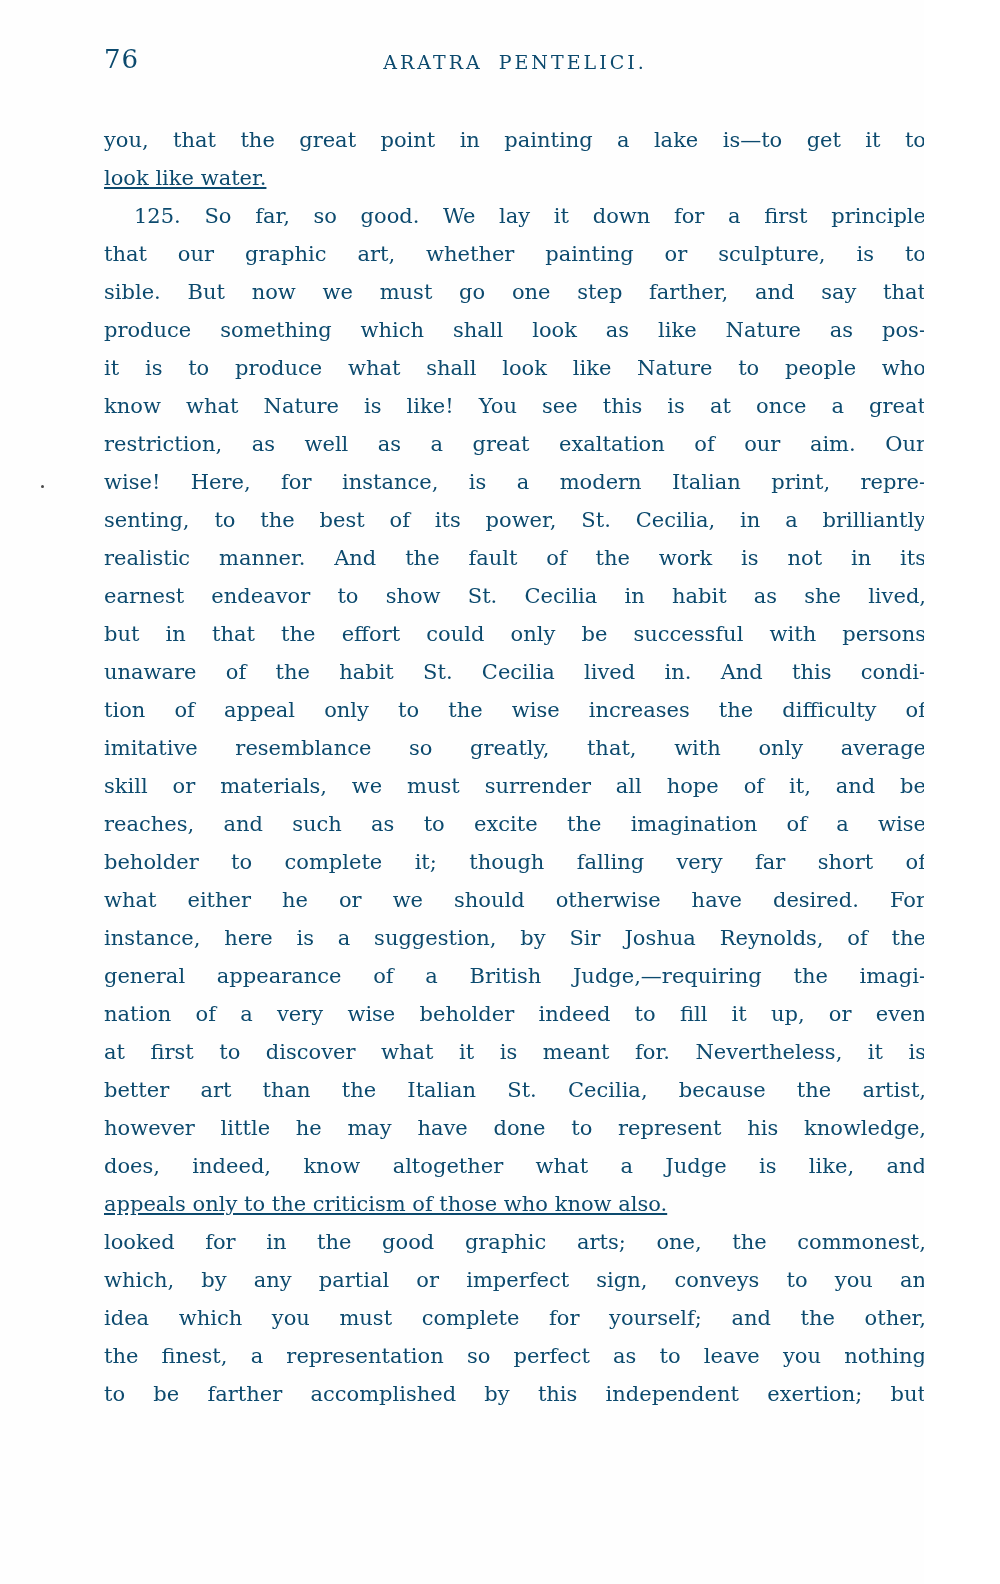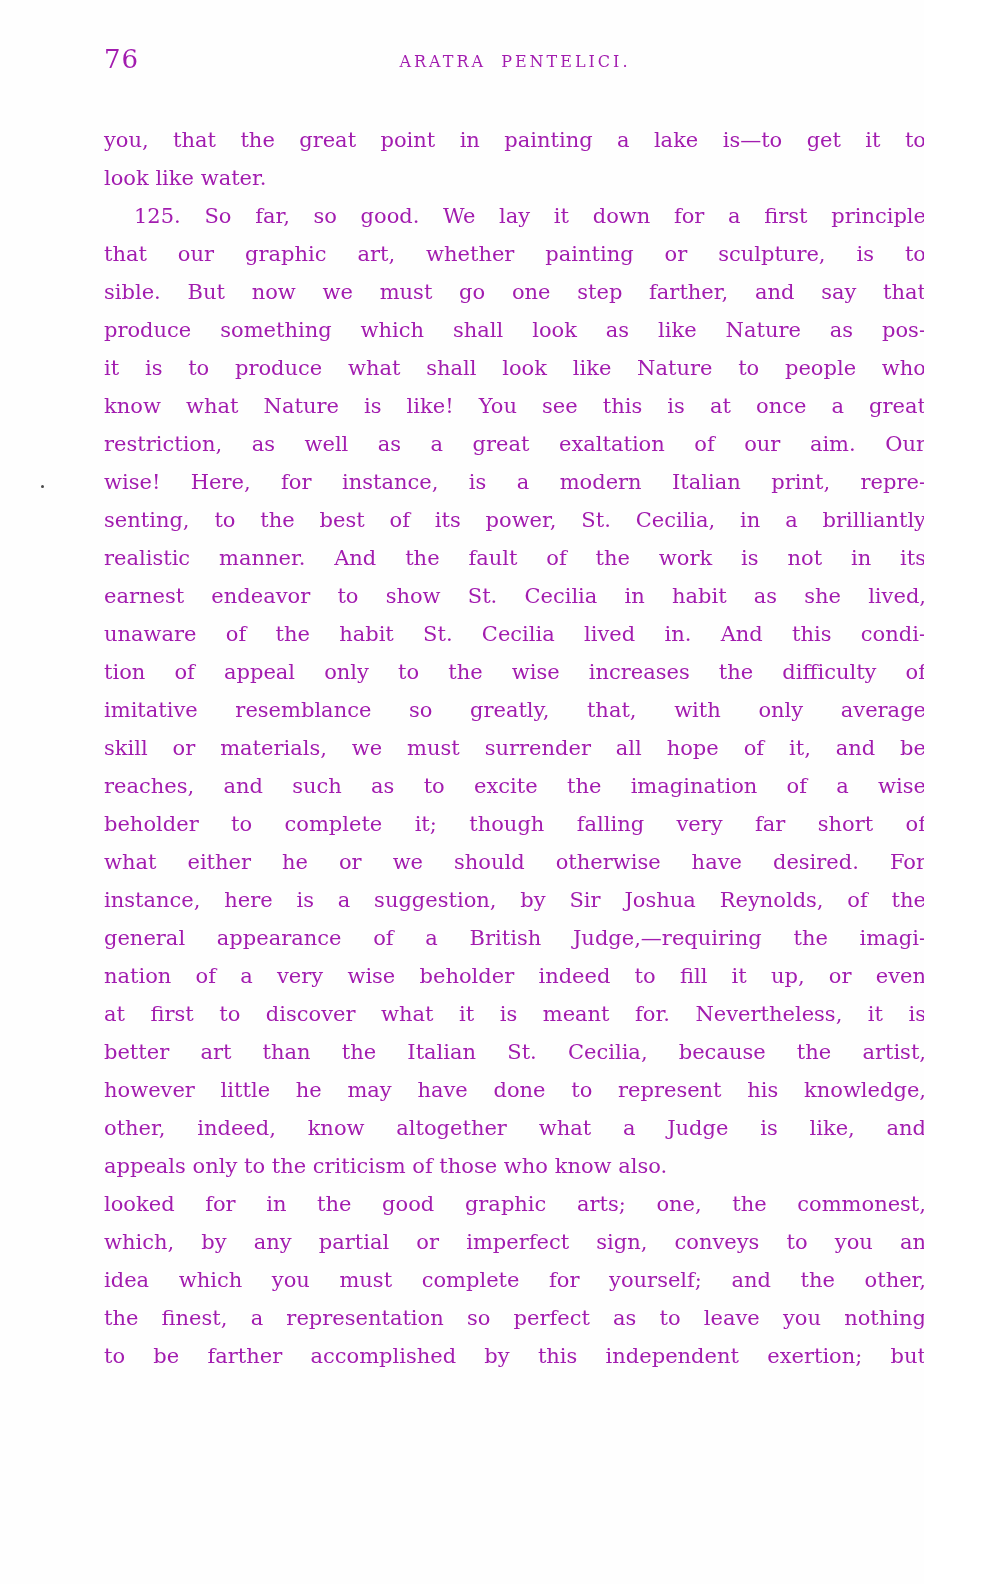--- a/index.html
+++ b/index.html
@@ -7,58 +7,58 @@
     padding: 0;
     background: #ffffff;
   }
   .page {
     position: relative;
     width: 924px;
     height: 1584px;
     background: #fefefe;
     overflow: hidden;
     font-family: "DejaVu Serif", serif;
-    color: #a21caf;
+    color: #0c4a6e;
   }
   .pagenum {
     position: absolute;
     left: 104px;
     top: 44px;
     font-size: 26px;
     line-height: 30px;
     letter-spacing: 1px;
   }
   .running {
     position: absolute;
     left: 104px;
     top: 50px;
     width: 822px;
     text-align: center;
-    font-size: 16px;
+    font-size: 19px;
     line-height: 24px;
     letter-spacing: 3px;
     word-spacing: 7px;
   }
   .text-block {
     position: absolute;
     left: 104px;
     top: 121px;
     width: 822px;
   }
   .line {
     font-size: 21px;
     line-height: 38px;
     height: 38px;
     text-align: justify;
     text-align-last: justify;
     text-justify: inter-word;
     white-space: normal;
   }
   .line.indent { text-indent: 30px; }
-  .line.lastline { text-align-last: left; }
+  .line.lastline { text-align-last: left; text-decoration: underline; }
   .speck {
     position: absolute;
     left: 41px;
     top: 485px;
     width: 3px;
     height: 3px;
     background: #4a4a4a;
     border-radius: 50%;
   }
 </style>
@@ -78,34 +78,35 @@
         <div class="line">that our graphic art, whether painting or sculpture, is to</div>
         <div class="line">sible.  But now we must go one step farther, and say that</div>
         <div class="line">produce something which shall look as like Nature as pos-</div>
         <div class="line">it is to produce what shall look like Nature to people who</div>
         <div class="line">know what Nature is like!  You see this is at once a great</div>
         <div class="line">restriction, as well as a great exaltation of our aim.  Our</div>
         <div class="line">wise!  Here, for instance, is a modern Italian print, repre-</div>
         <div class="line">senting, to the best of its power, St. Cecilia, in a brilliantly</div>
         <div class="line">realistic manner.  And the fault of the work is not in its</div>
         <div class="line">earnest endeavor to show St. Cecilia in habit as she lived,</div>
+        <div class="line">but in that the effort could only be successful with persons</div>
         <div class="line">unaware of the habit St. Cecilia lived in.  And this condi-</div>
         <div class="line">tion of appeal only to the wise increases the difficulty of</div>
         <div class="line">imitative resemblance so greatly, that, with only average</div>
         <div class="line">skill or materials, we must surrender all hope of it, and be</div>
         <div class="line">reaches, and such as to excite the imagination of a wise</div>
         <div class="line">beholder to complete it; though falling very far short of</div>
         <div class="line">what either he or we should otherwise have desired.  For</div>
         <div class="line">instance, here is a suggestion, by Sir Joshua Reynolds, of the</div>
         <div class="line">general appearance of a British Judge,—requiring the imagi-</div>
         <div class="line">nation of a very wise beholder indeed to fill it up, or even</div>
         <div class="line">at first to discover what it is meant for.  Nevertheless, it is</div>
         <div class="line">better art than the Italian St. Cecilia, because the artist,</div>
         <div class="line">however little he may have done to represent his knowledge,</div>
-        <div class="line">other, indeed, know altogether what a Judge is like, and</div>
+        <div class="line">does, indeed, know altogether what a Judge is like, and</div>
         <div class="line lastline">appeals only to the criticism of those who know also.</div>
       </div>
       <div class="para">
         <div class="line">looked for in the good graphic arts; one, the commonest,</div>
         <div class="line">which, by any partial or imperfect sign, conveys to you an</div>
         <div class="line">idea which you must complete for yourself; and the other,</div>
         <div class="line">the finest, a representation so perfect as to leave you nothing</div>
         <div class="line">to be farther accomplished by this independent exertion; but</div>
       </div>
     </div>

